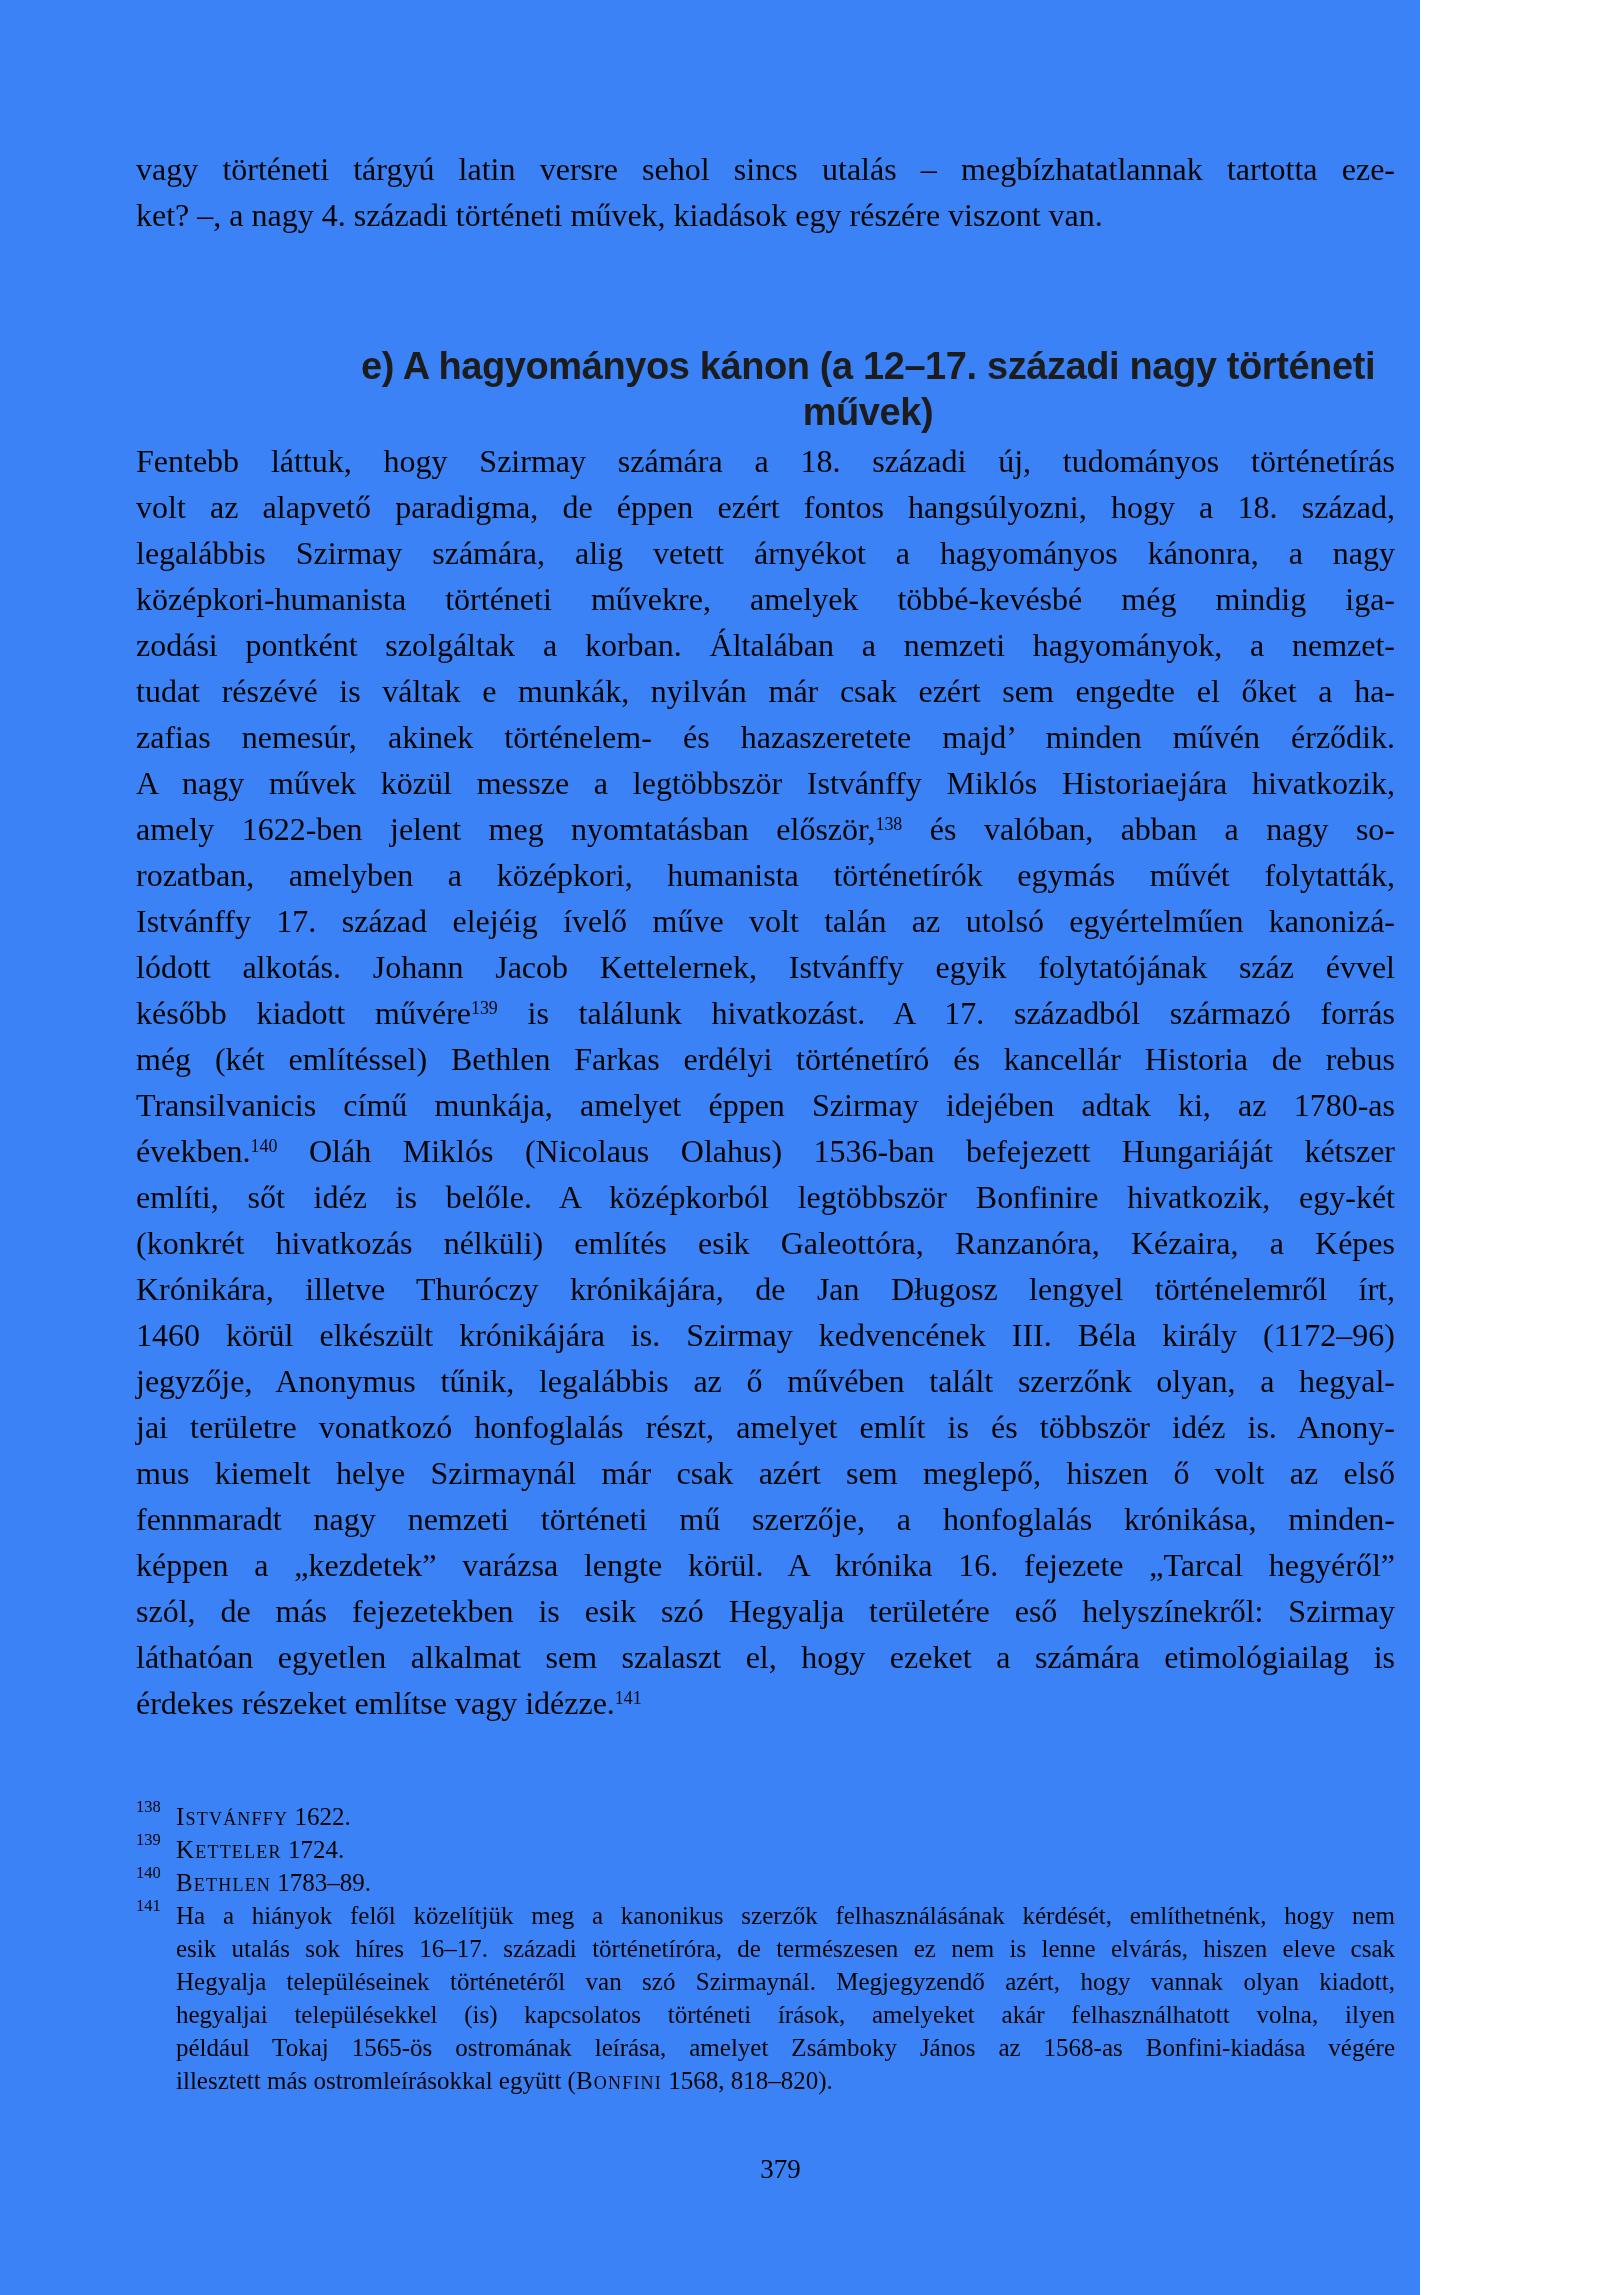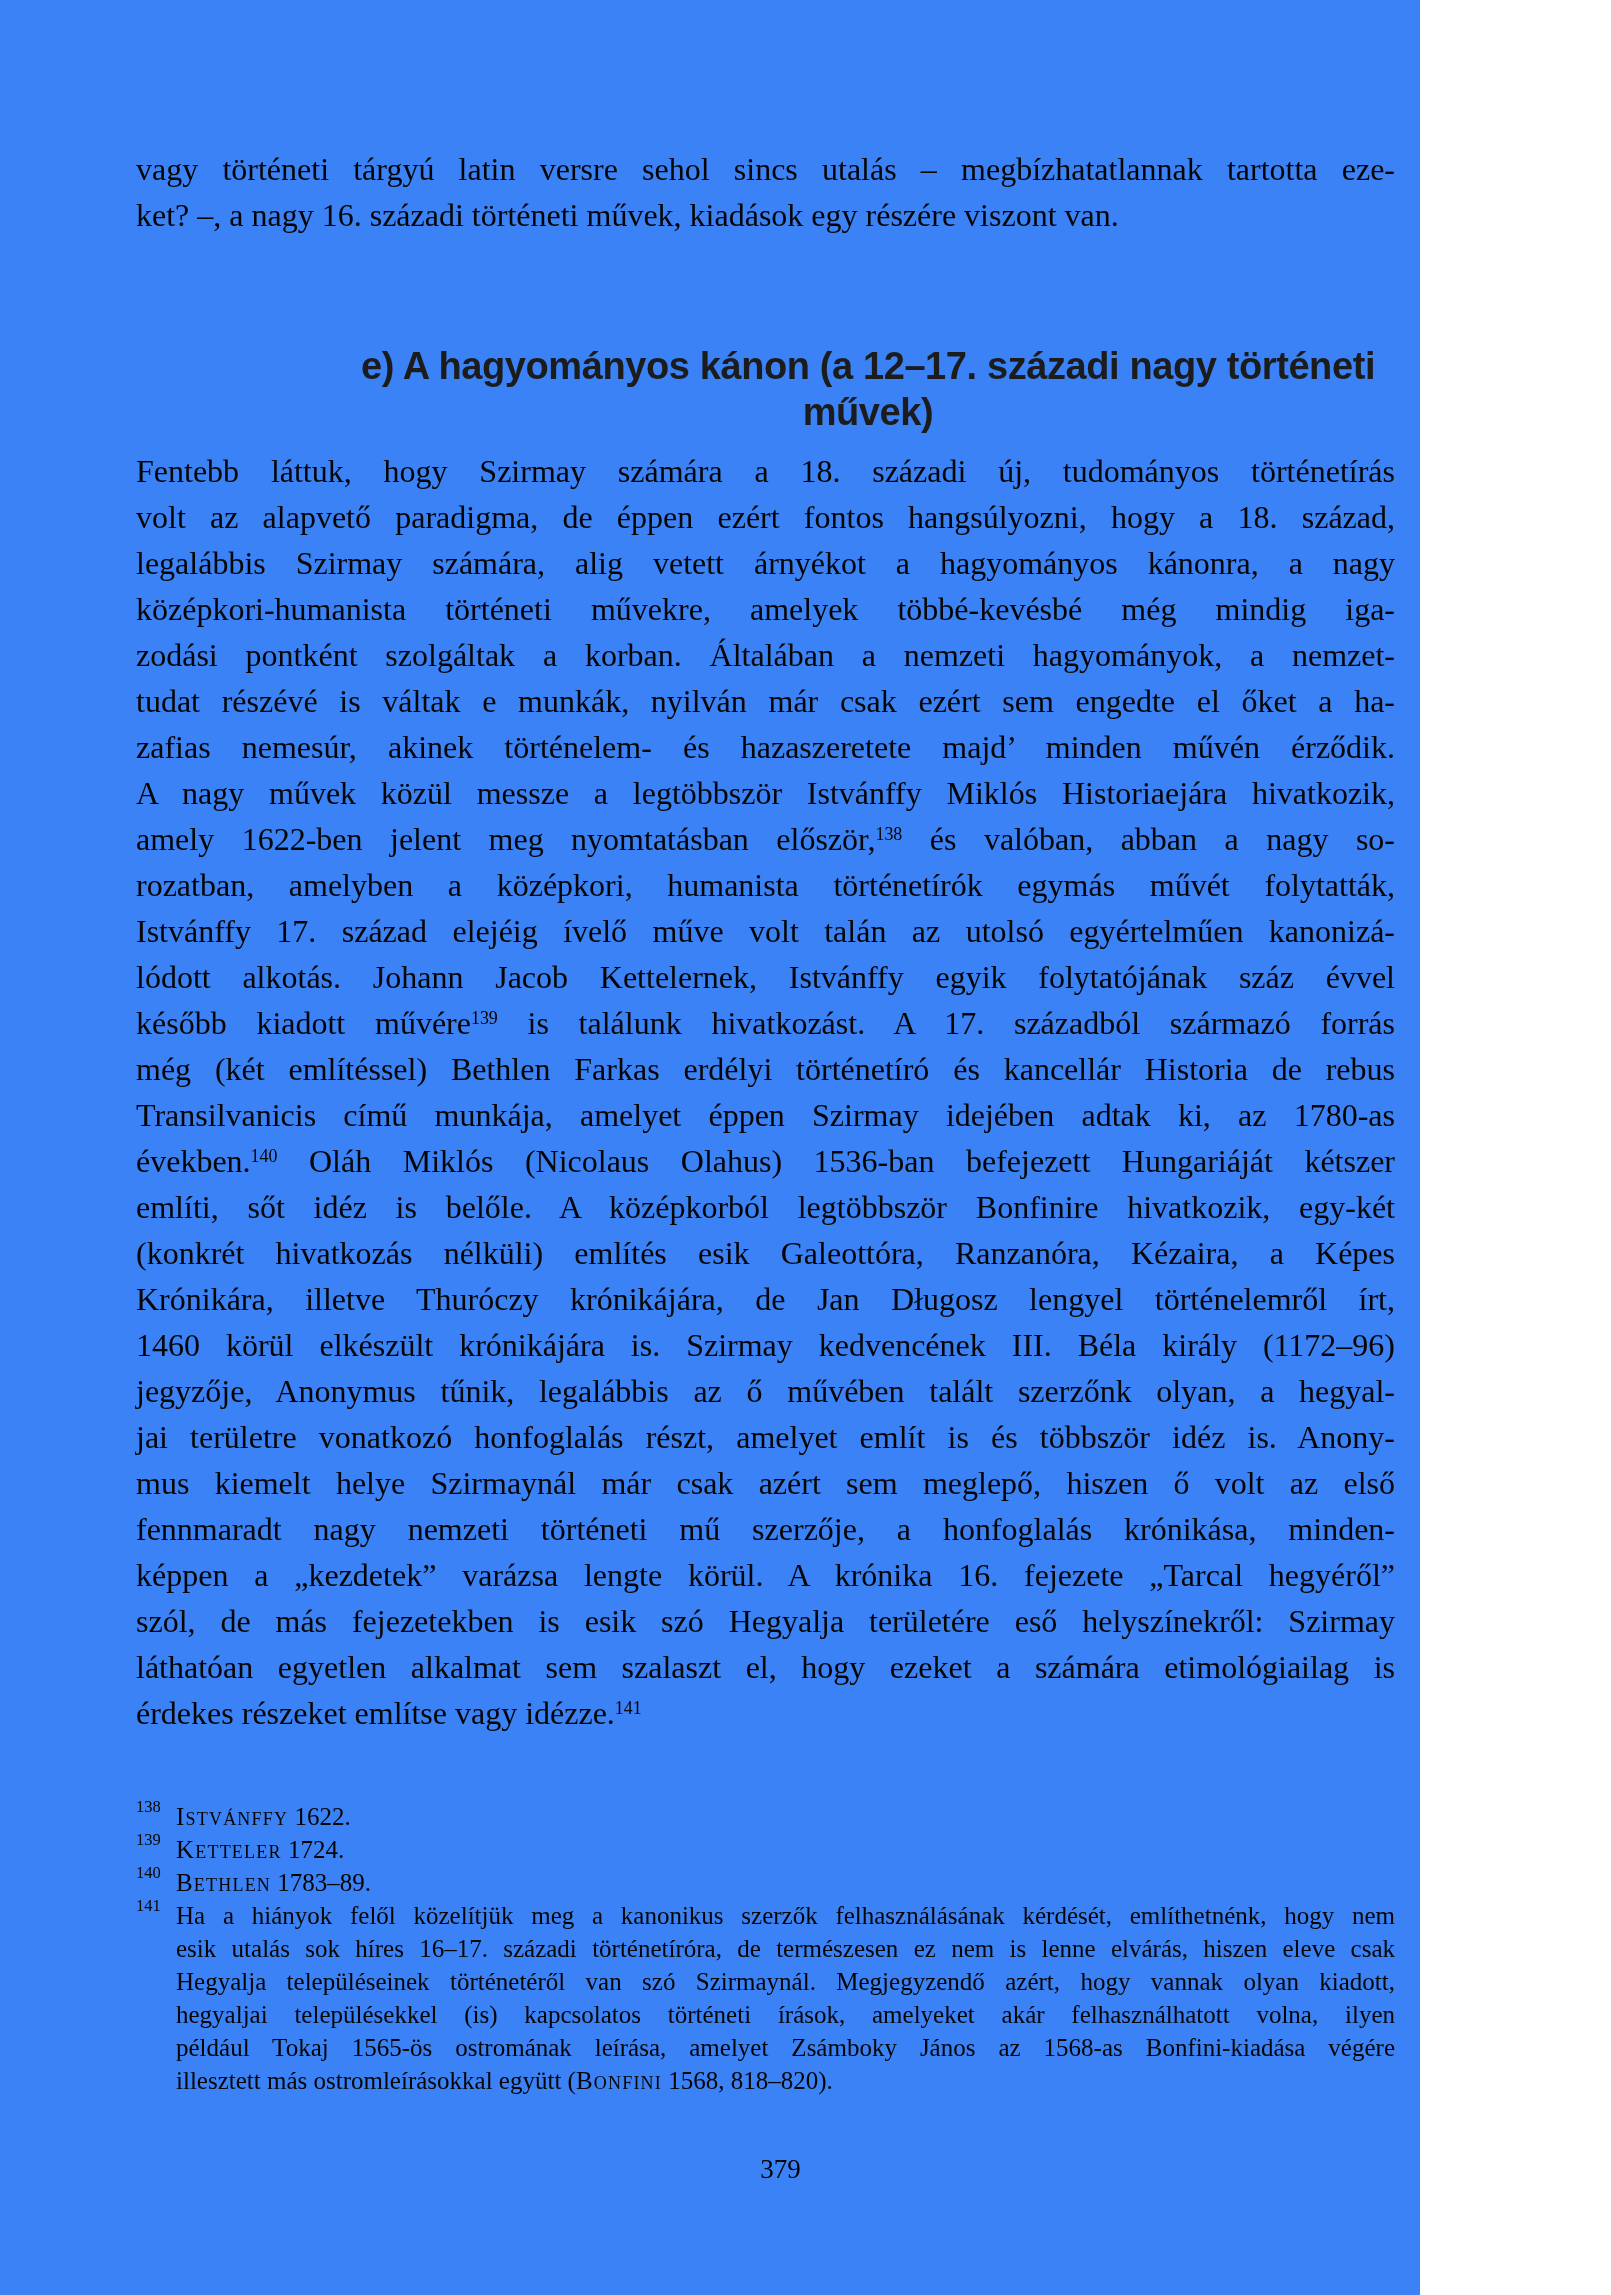--- a/index.html
+++ b/index.html
@@ -39,21 +39,21 @@
     font-weight: 700;
     font-size: 38px;
     line-height: 46px;
     letter-spacing: -0.4px;
     color: #1c1c1c;
   }
   
   .bodytext {
     position: absolute;
     left: 136px;
-    top: 448px;
+    top: 438px;
     width: 1259px;
     font-size: 32px;
     line-height: 46px;
     color: #050505;
   }
   
   .line {
     text-align: justify;
     text-align-last: justify;
     white-space: normal;
@@ -105,21 +105,21 @@
     color: #050505;
   }
 </style>
 </head>
 <body>
 
 <div class="page">
 
   <div class="intro">
       <div class="line">vagy történeti tárgyú latin versre sehol sincs utalás – megbízhatatlannak tartotta eze-</div>
-      <div class="line last">ket? –, a nagy 16. századi történeti művek, kiadások egy részére viszont van.</div>
+      <div class="line last">ket? –, a nagy 4. századi történeti művek, kiadások egy részére viszont van.</div>
     </div>
 
   <div class="heading">e) A hagyományos kánon (a 12–17. századi nagy történeti művek)</div>
 
   <div class="bodytext">
       <div class="line">Fentebb láttuk, hogy Szirmay számára a 18. századi új, tudományos történetírás</div>
       <div class="line">volt az alapvető paradigma, de éppen ezért fontos hangsúlyozni, hogy a 18. század,</div>
       <div class="line">legalábbis Szirmay számára, alig vetett árnyékot a hagyományos kánonra, a nagy</div>
       <div class="line">középkori-humanista történeti művekre, amelyek többé-kevésbé még mindig iga-</div>
       <div class="line">zodási pontként szolgáltak a korban. Általában a nemzeti hagyományok, a nemzet-</div>

